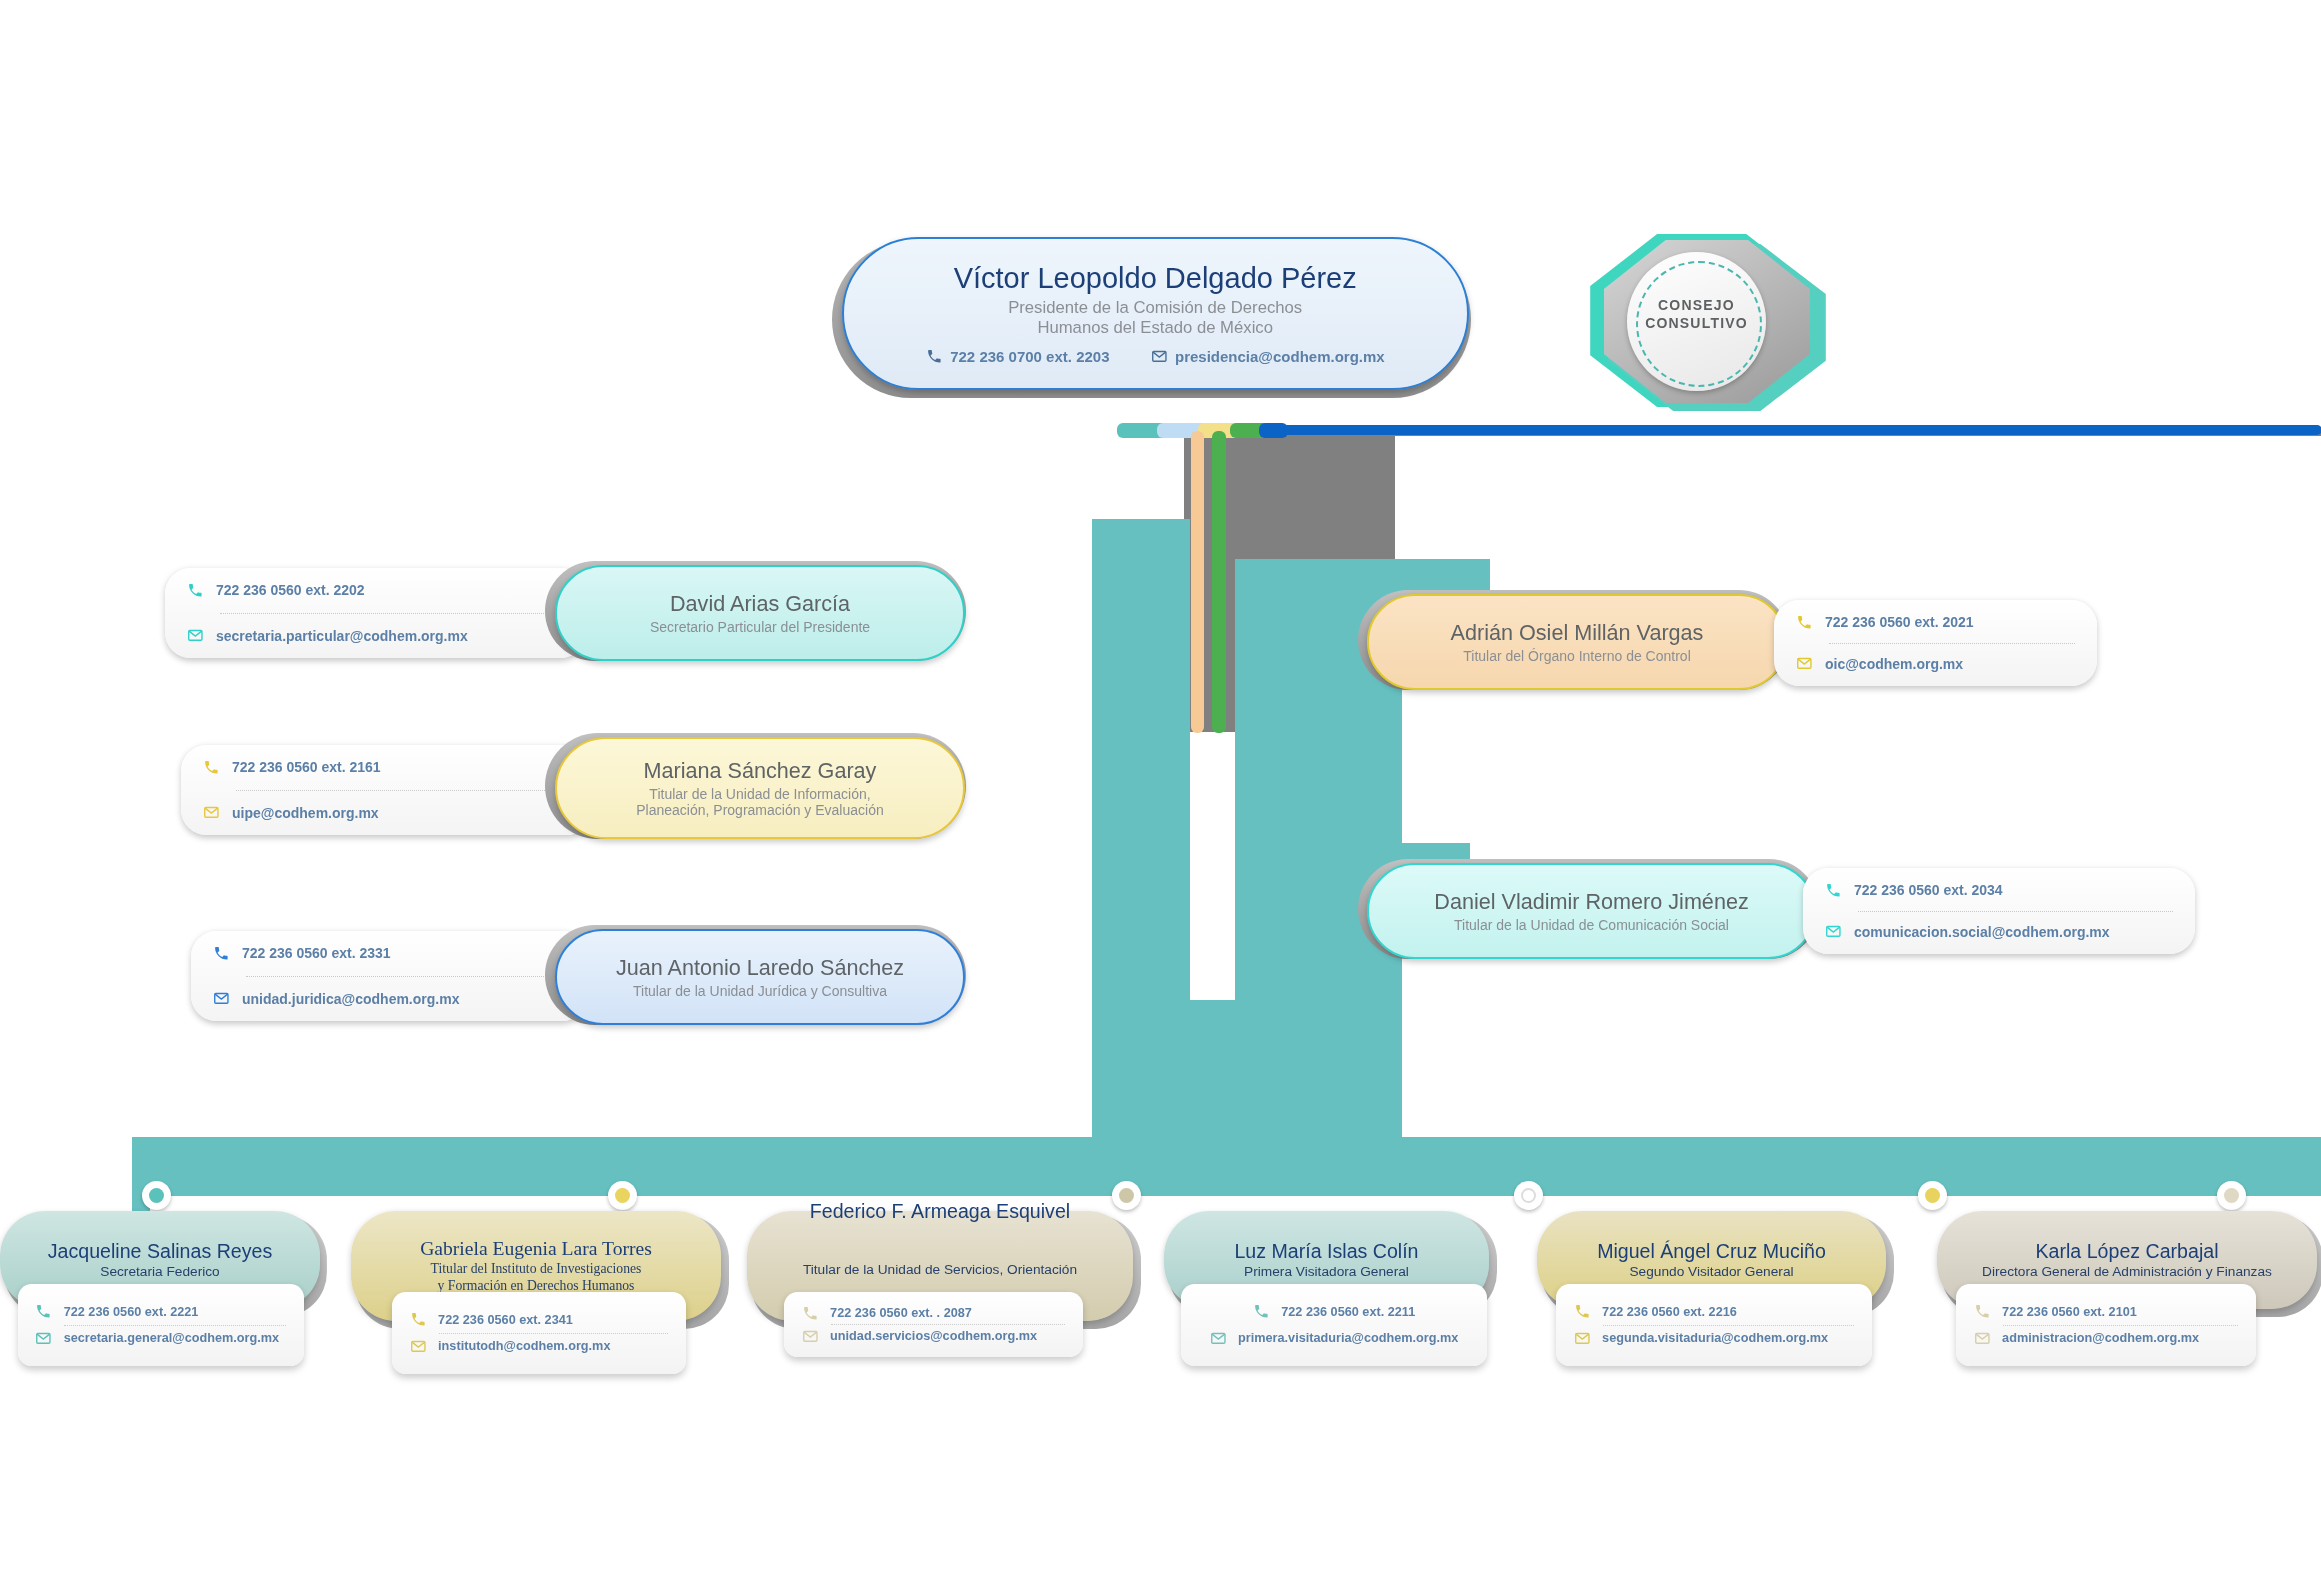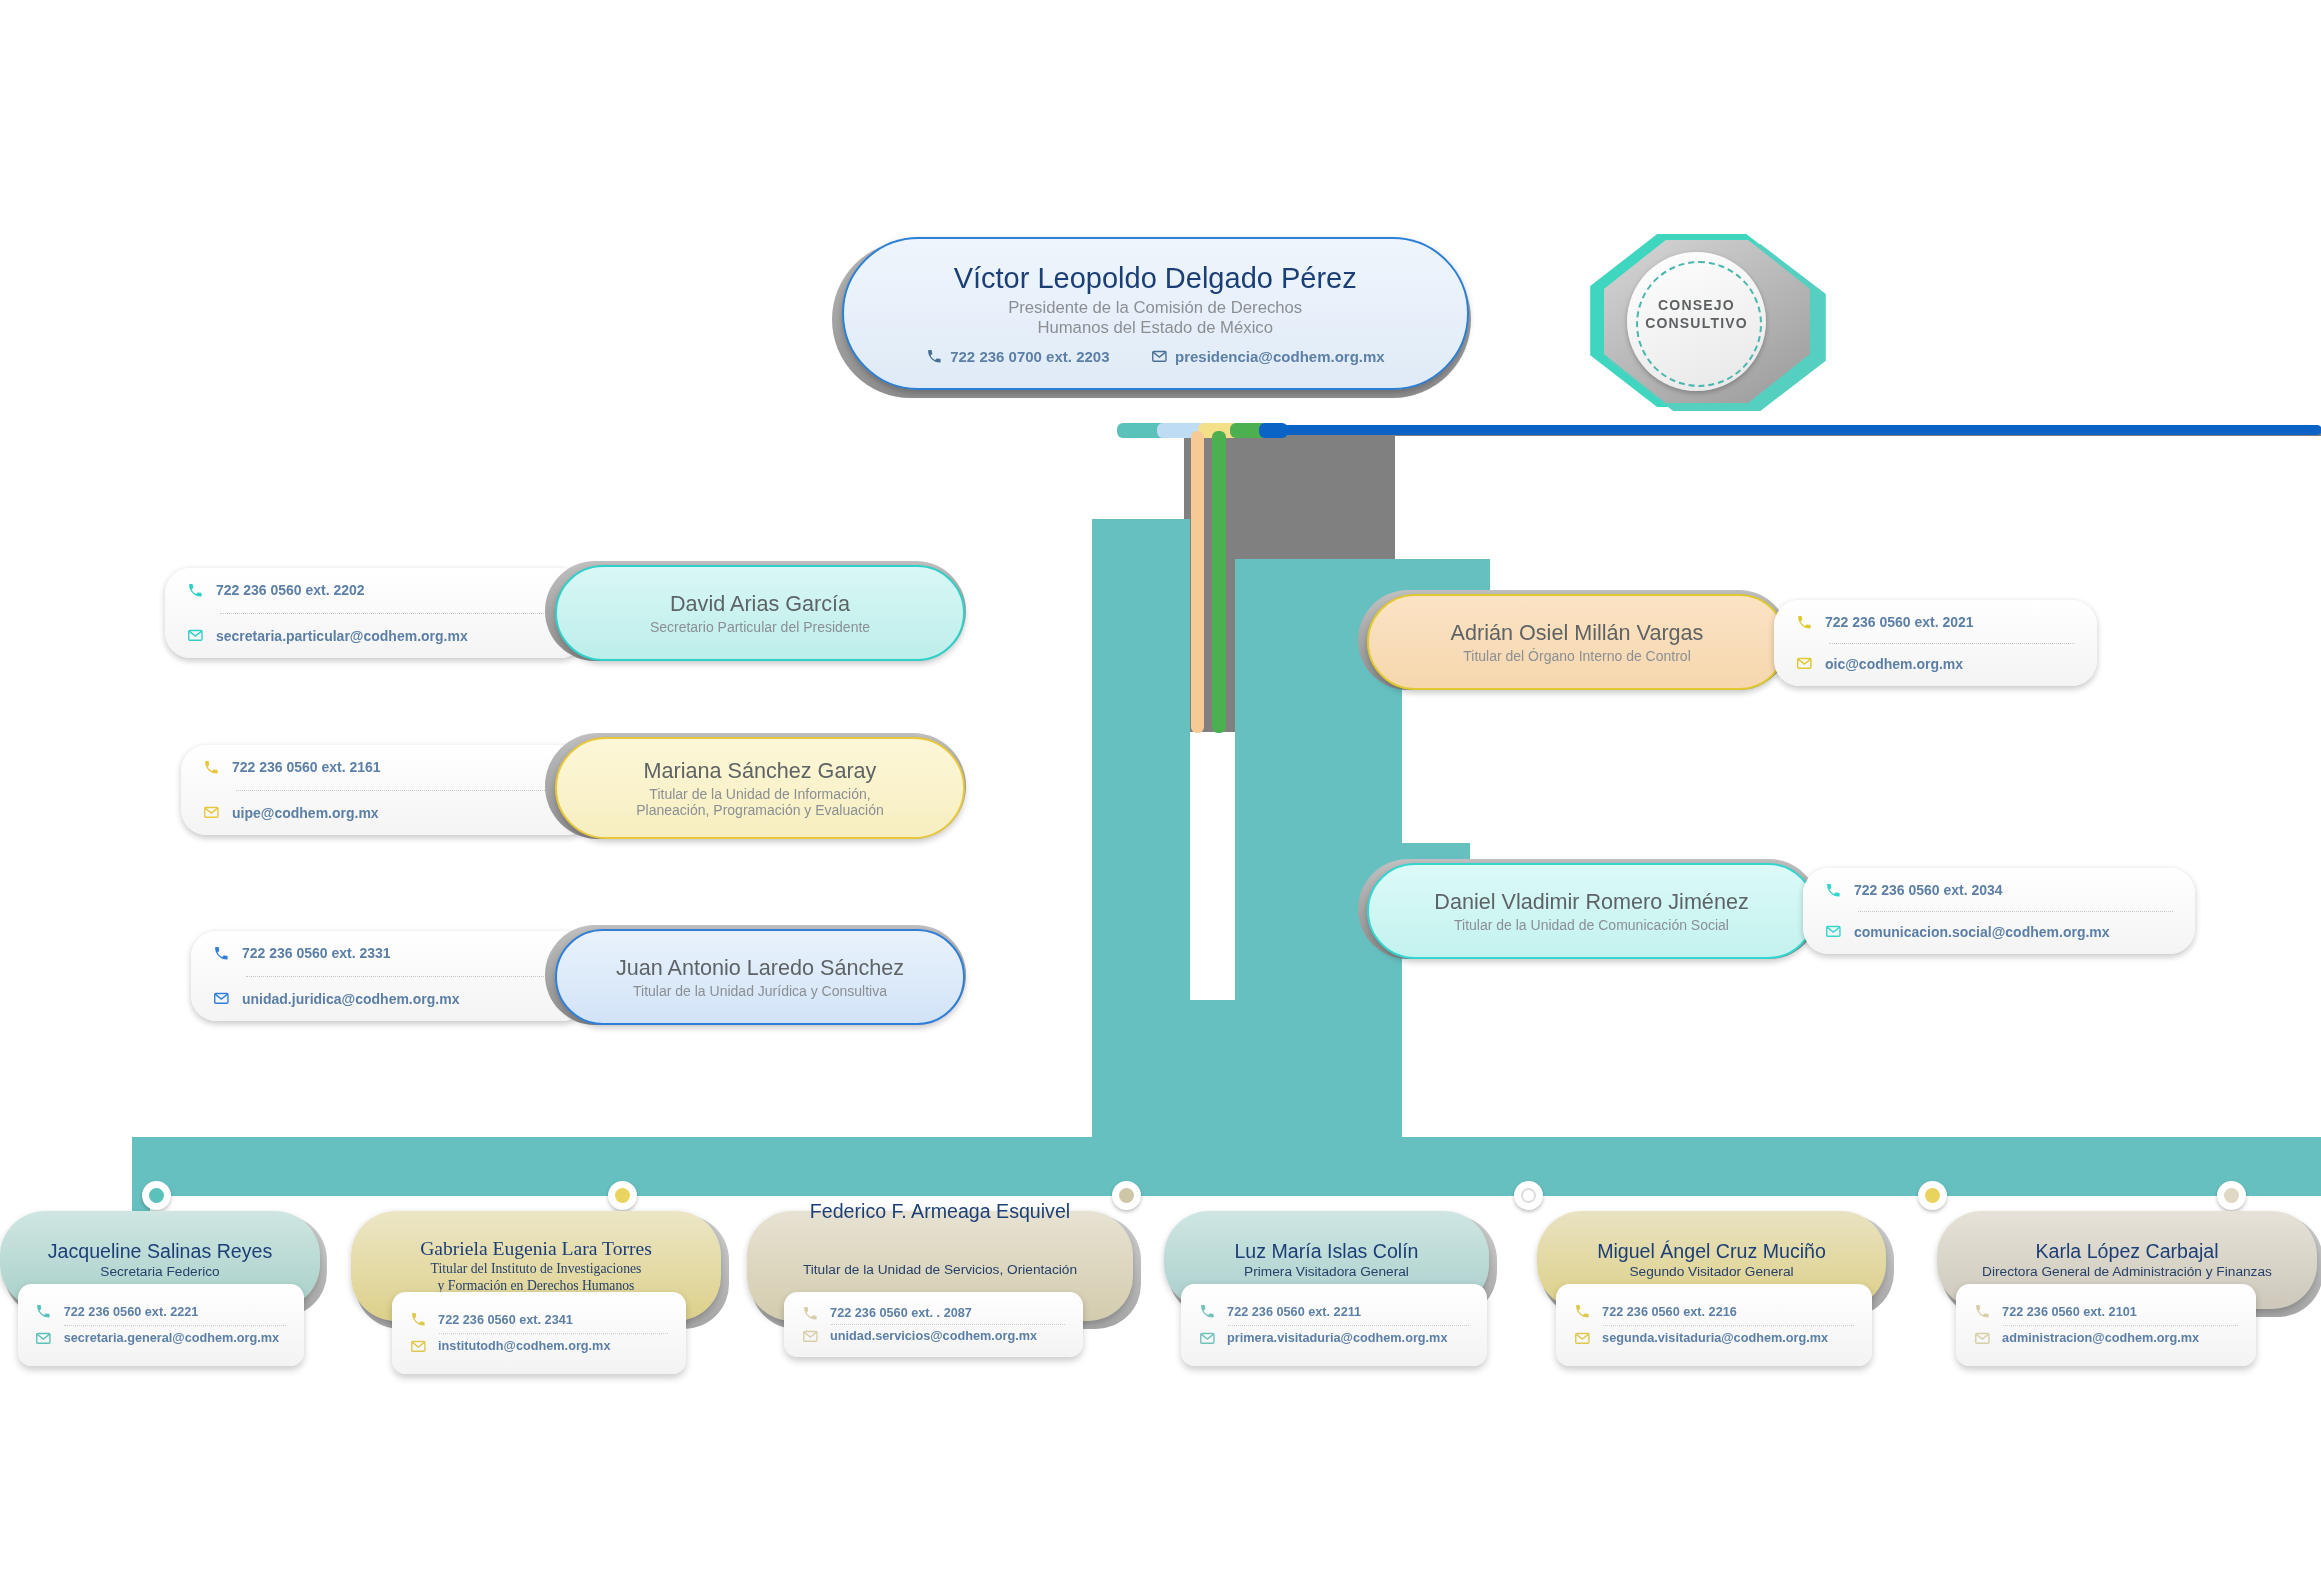--- a/index.html
+++ b/index.html
@@ -382,21 +382,21 @@
 
   <div>
     <div class="dot" style="left:1514px;top:1181px;">
         <i style="background:#ffffff;border:2px solid #ddd;box-sizing:border-box;"></i>
       </div>
     <div class="bot-shadow" style="left:1168px;top:1215px;width:329px;height:102px;"></div>
     <div class="bot-head" style="left:1164px;top:1211px;width:325px;height:98px;background:linear-gradient(180deg,#cfe6e3,#a9cfcb);">
       <div class="nm">Luz María Islas Colín</div>
       <div class="ttl">Primera Visitadora General</div>
     </div>
-    <div class="bot-contact" style="left:1181px;top:1284px;width:306px;height:82px;">
+    <div class="bot-contact" style="left:1181px;top:1284px;width:306px;height:82px;align-items:center;">
       <div class="row">
         <svg class="ic" viewBox="0 0 24 24">
             <path fill="#72c2bc" d="M6.6 10.8c1.4 2.8 3.8 5.1 6.6 6.6l2.2-2.2c.3-.3.7-.4 1-.2 1.1.4 2.3.6 3.6.6.6 0 1 .4 1 1V20c0 .6-.4 1-1 1C10.6 21 3 13.4 3 4c0-.6.4-1 1-1h3.4c.6 0 1 .4 1 1 0 1.2.2 2.4.6 3.6.1.4 0 .7-.2 1l-2.2 2.2z"></path>
           </svg>
         <span class="tx">722 236 0560 ext. 2211</span>
       </div>
       <div class="sep"></div>
       <div class="row">
         <svg class="ic" viewBox="0 0 24 24">
             <rect x="2.5" y="5" width="19" height="14" rx="1.5" fill="none" stroke="#72c2bc" stroke-width="2"></rect>

